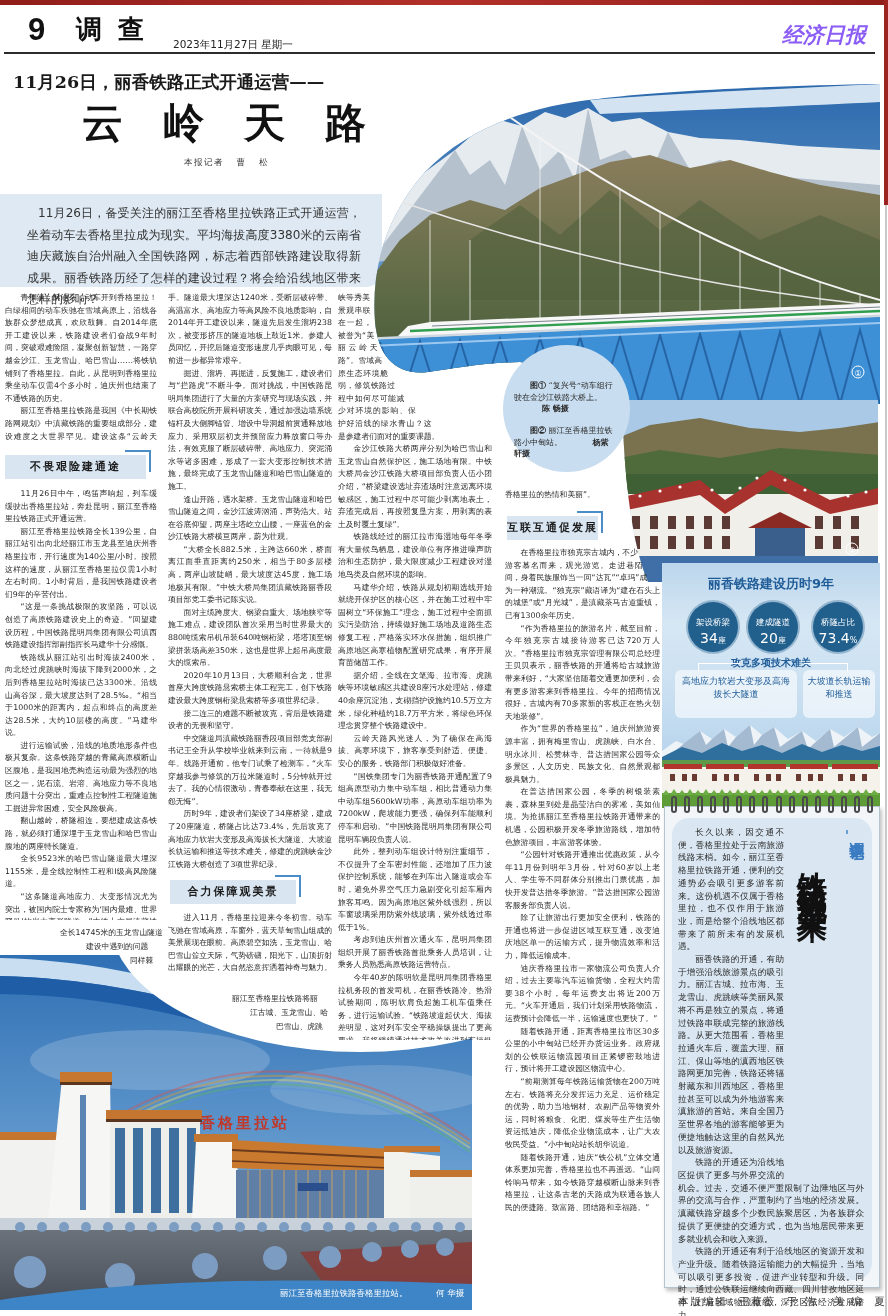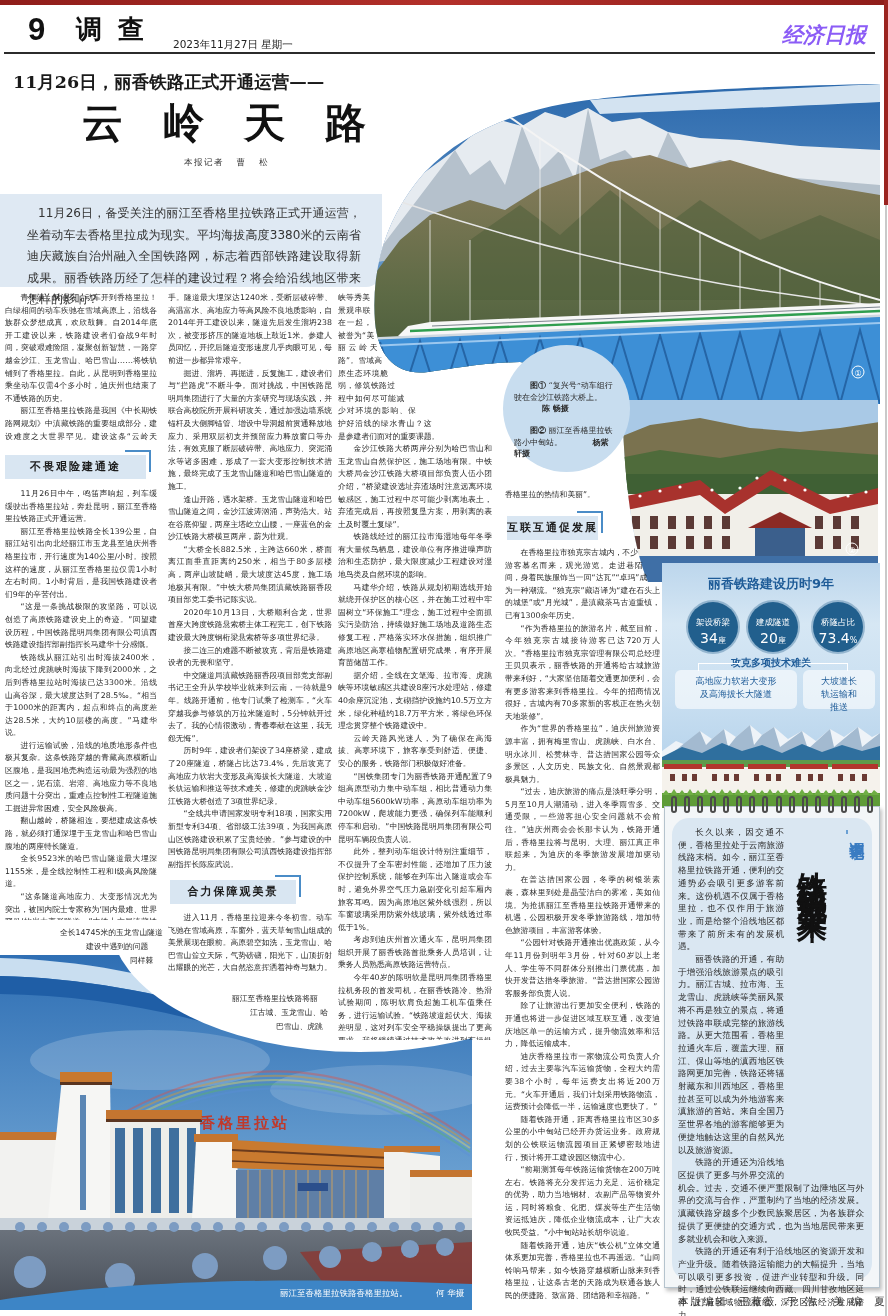--- a/index.html
+++ b/index.html
@@ -31,21 +31,21 @@
 .cap .cr{margin-left:28px;font-weight:bold;}
 .info{left:662px;top:563px;width:218px;height:245px;z-index:3;background:linear-gradient(180deg,#bcd6ec 0%,#d6e7f4 25%,#c9dff1 55%,#a9cbe8 100%);overflow:hidden;}
 .info-title{position:absolute;left:0;top:12px;width:100%;text-align:center;font:bold 13px/18px "DejaVu Sans",sans-serif;color:#1f5c98;}
 .stat{position:absolute;top:39px;width:50px;height:50px;border-radius:50%;background:#215f8d;box-shadow:0 0 0 2px rgba(33,95,141,.35);text-align:center;color:#fff;}
 .stat .lbl{display:block;margin-top:15px;font-size:8.5px;line-height:11px;}
 .stat .val{display:inline;font-size:14px;line-height:18px;}
 .stat .unit{font-size:8px;}
 .info-sub{position:absolute;left:0;width:100%;top:93px;text-align:center;font:bold 10px/14px "DejaVu Sans",sans-serif;color:#1f5c98;}
 .info-line{position:absolute;border-top:1.5px solid #fff;border-left:1.5px solid #fff;height:8px;}
 .info-line.r{border-left:none;border-right:1.5px solid #fff;}
-.chal{position:absolute;top:107px;height:39px;background:rgba(255,255,255,.6);border-radius:6px;color:#1f5c98;font-size:9px;line-height:13px;text-align:center;padding:5px 18px;}
+.chal{position:absolute;top:107px;height:48px;background:rgba(255,255,255,.6);border-radius:6px;color:#1f5c98;font-size:9px;line-height:13px;text-align:center;padding:5px 4px;}
 .nb{left:664px;top:806px;width:216px;height:482px;background:#f3f6f8;border:1px solid #b5c3cd;box-shadow:2px 3px 4px rgba(0,0,0,.25);z-index:3;}
 .nb-panel{position:absolute;left:7px;top:11px;width:200px;height:462px;background:#dae7f2;border-radius:17px;}
 .nb-rings{position:absolute;left:6px;top:-11px;width:202px;height:18px;display:flex;justify-content:space-between;z-index:5;}
 .ring{width:6px;height:17px;border:2px solid #4a4a4a;border-radius:4px;}
 .nb-text{position:absolute;left:6px;top:8px;width:186px;font:8.6px/12.7px "DejaVu Serif",serif;color:#2b2b2b;text-align:justify;}
 .nb-text p{margin:0;text-indent:2em;}
 .nb-float{float:right;width:80px;height:348px;position:relative;}
 .nb-label{position:absolute;left:62px;top:4px;writing-mode:vertical-rl;font:bold 15px/16px "DejaVu Sans",sans-serif;color:#3a7cc2;letter-spacing:1px;border-left:2px solid #6aa0d4;padding-left:1px;}
 .nb-title{position:absolute;left:11px;top:22px;writing-mode:vertical-rl;font:bold 30px/34px "DejaVu Sans",sans-serif;letter-spacing:5px;color:#111;}
 .footer{left:678px;top:1294px;font:10.5px/14px "DejaVu Serif",serif;letter-spacing:2px;white-space:pre;color:#333;z-index:4;}
@@ -318,20 +318,21 @@
   </div>
   <div class="tail" style="left:60px;top:927px">全长14745米的玉龙雪山隧道</div>
   <div class="tail" style="left:86px;top:941px">建设中遇到的问题</div>
   <div class="tail" style="left:130px;top:955px">同样棘</div>
 
   <div class="col" style="left:168px;top:292px;width:164px;height:580px">
     <p class="ni">手。隧道最大埋深达1240米，受断层破碎带、高温富水、高地应力等高风险不良地质影响，自2014年开工建设以来，隧道先后发生溜坍238次，被变形挤压的隧道地板上鼓近1米。参建人员回忆，开挖后隧道变形速度几乎肉眼可见，每前进一步都异常艰辛。</p>
     <p>掘进、溜坍、再掘进，反复施工，建设者们与“拦路虎”不断斗争。面对挑战，中国铁路昆明局集团进行了大量的方案研究与现场实践，并联合高校院所开展科研攻关，通过加强边墙系统锚杆及大侧脚锚管、增设中导洞超前贯通释放地应力、采用双层初支并预留应力释放窗口等办法，有效克服了断层破碎带、高地应力、突泥涌水等诸多困难，形成了一套大变形控制技术措施，最终完成了玉龙雪山隧道和哈巴雪山隧道的施工。</p>
     <p>逢山开路，遇水架桥。玉龙雪山隧道和哈巴雪山隧道之间，金沙江波涛汹涌，声势浩大。站在谷底仰望，两座主塔屹立山腰，一座蓝色的金沙江铁路大桥横亘两岸，蔚为壮观。</p>
     <p>“大桥全长882.5米，主跨达660米，桥面离江面垂直距离约250米，相当于80多层楼高，两岸山坡陡峭，最大坡度达45度，施工场地极其有限。”中铁大桥局集团滇藏铁路丽香段项目部党工委书记陈实说。</p>
+    <p>面对主缆跨度大、钢梁自重大、场地狭窄等施工难点，建设团队首次采用当时世界最大的880吨缆索吊机吊装640吨钢桁梁，塔塔顶至钢梁拼装场高差350米，这也是世界上起吊高度最大的缆索吊。</p>
     <p>2020年10月13日，大桥顺利合龙，世界首座大跨度铁路悬索桥主体工程完工，创下铁路建设最大跨度钢桁梁悬索桥等多项世界纪录。</p>
     <p>接二连三的难题不断被攻克，背后是铁路建设者的无畏和坚守。</p>
     <p>中交隧道局滇藏铁路丽香段项目部党支部副书记王全升从学校毕业就来到云南，一待就是9年。线路开通前，他专门试乘了检测车，“火车穿越我参与修筑的万拉米隧道时，5分钟就开过去了。我的心情很激动，青春奉献在这里，我无怨无悔”。</p>
     <p>历时9年，建设者们架设了34座桥梁，建成了20座隧道，桥隧占比达73.4%，先后攻克了高地应力软岩大变形及高海拔长大隧道、大坡道长轨运输和推送等技术难关，修建的虎跳峡金沙江铁路大桥创造了3项世界纪录。</p>
     <p>“全线共申请国家发明专利18项，国家实用新型专利34项、省部级工法39项，为我国高原山区铁路建设积累了宝贵经验。”参与建设的中国铁路昆明局集团有限公司滇西铁路建设指挥部副指挥长陈应武说。</p>
   </div>
   <div class="sub" style="left:170px;top:880px;width:126px">
     <span>合力保障观美景</span>
     <span class="brk"></span>
   </div>
@@ -362,21 +363,20 @@
   </div>
   <div class="sub" style="left:507px;top:516px;width:91px">
     <span>互联互通促发展</span>
     <span class="brk"></span>
   </div>
   <div class="col" style="left:505px;top:547px;width:155px;height:765px">
     <div style="float:right;width:22px;height:36px;shape-outside:polygon(0 0,100% 0,100% 100%,60% 100%);"></div>
     <p>在香格里拉市独克宗古城内，不少游客慕名而来，观光游览。走进巷陌间，身着民族服饰当一回“达瓦”“卓玛”成为一种潮流。“独克宗”藏语译为“建在石头上的城堡”或“月光城”，是滇藏茶马古道重镇，已有1300余年历史。</p>
     <p>“作为香格里拉的旅游名片，截至目前，今年独克宗古城接待游客已达720万人次。”香格里拉市独克宗管理有限公司总经理王贝贝表示，丽香铁路的开通将给古城旅游带来利好，“大家坚信随着交通更加便利，会有更多游客来到香格里拉。今年的招商情况很好，古城内有70多家新的客栈正在热火朝天地装修”。</p>
     <p>作为“世界的香格里拉”，迪庆州旅游资源丰富，拥有梅里雪山、虎跳峡、白水台、明永冰川、松赞林寺、普达措国家公园等众多景区，人文历史、民族文化、自然景观都极具魅力。</p>
-    <p>“过去，迪庆旅游的痛点是淡旺季分明，5月至10月人潮涌动，进入冬季雨雪多、交通受限，一些游客担心安全问题就不会前往。”迪庆州商会会长那卡认为，铁路开通后，香格里拉将与昆明、大理、丽江真正串联起来，为迪庆的冬季旅游发展增加驱动力。</p>
     <p>在普达措国家公园，冬季的树银装素裹，森林里到处是晶莹洁白的雾凇，美如仙境。为抢抓丽江至香格里拉铁路开通带来的机遇，公园积极开发冬季旅游路线，增加特色旅游项目，丰富游客体验。</p>
     <p>“公园针对铁路开通推出优惠政策，从今年11月份到明年3月份，针对60岁以上老人、学生等不同群体分别推出门票优惠，加快开发普达措冬季旅游。”普达措国家公园游客服务部负责人说。</p>
     <p>除了让旅游出行更加安全便利，铁路的开通也将进一步促进区域互联互通，改变迪庆地区单一的运输方式，提升物流效率和活力，降低运输成本。</p>
     <p>迪庆香格里拉市一家物流公司负责人介绍，过去主要靠汽车运输货物，全程大约需要38个小时，每年运费支出将近200万元。“火车开通后，我们计划采用铁路物流，运费预计会降低一半，运输速度也更快了。”</p>
     <p>随着铁路开通，距离香格里拉市区30多公里的小中甸站已经开办货运业务。政府规划的公铁联运物流园项目正紧锣密鼓地进行，预计将开工建设园区物流中心。</p>
     <p>“前期测算每年铁路运输货物在200万吨左右。铁路将充分发挥运力充足、运价稳定的优势，助力当地钢材、农副产品等物资外运，同时将粮食、化肥、煤炭等生产生活物资运抵迪庆，降低企业物流成本，让广大农牧民受益。”小中甸站站长胡华说道。</p>
     <p>随着铁路开通，迪庆“铁公机”立体交通体系更加完善，香格里拉也不再遥远。“山间铃响马帮来，如今铁路穿越横断山脉来到香格里拉，让这条古老的天路成为联通各族人民的便捷路、致富路、团结路和幸福路。”</p>
   </div>
 
   <div class="abs info">

